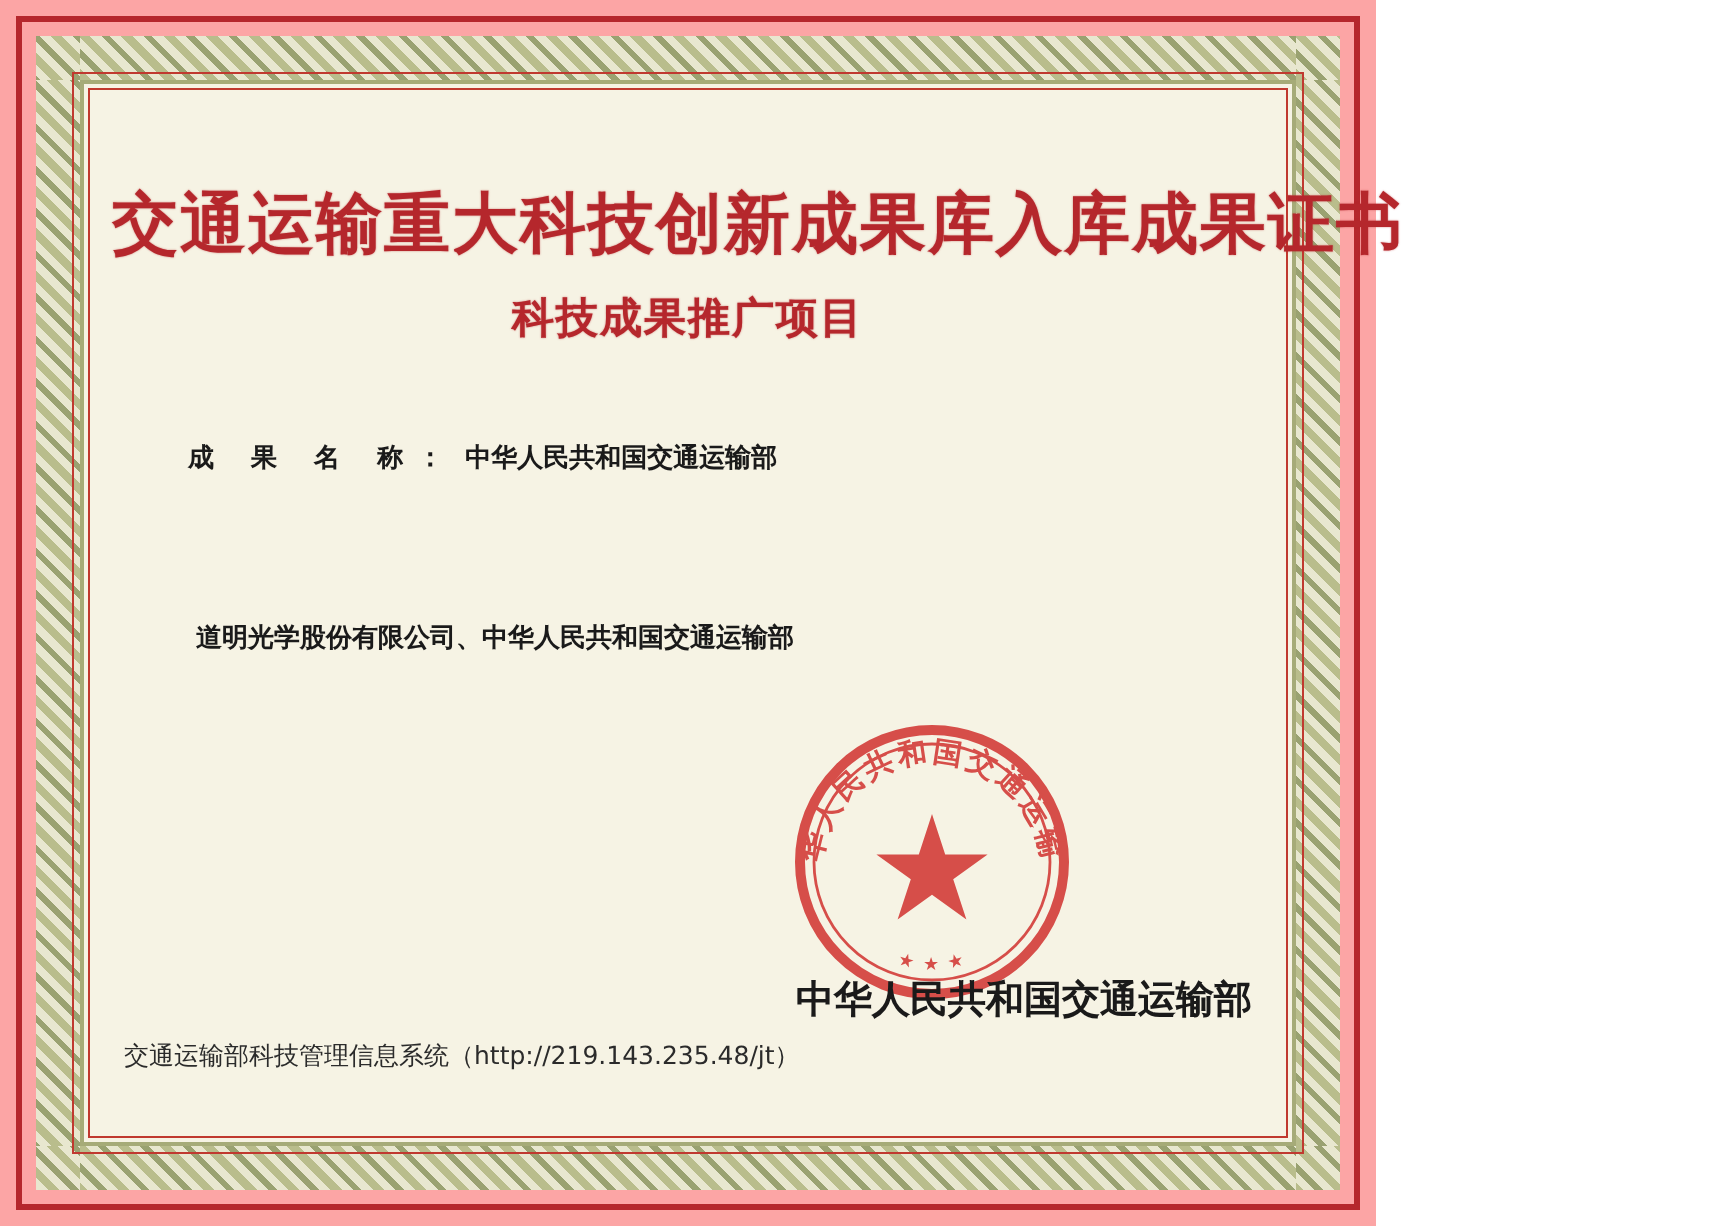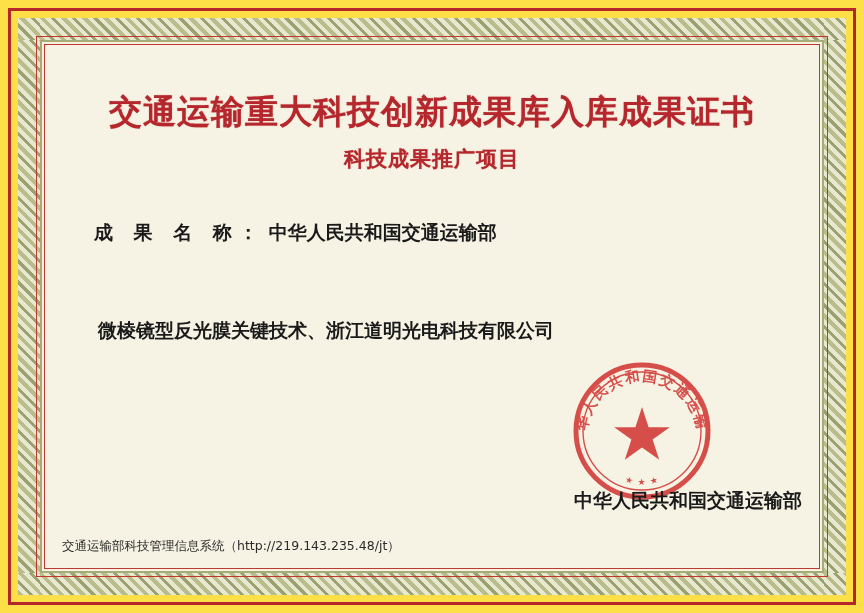--- a/index.html
+++ b/index.html
@@ -9,23 +9,23 @@
   }
   body {
     width: 864px;
     height: 613px;
     overflow: hidden;
     font-family: "Liberation Sans", sans-serif;
   }
 
   #certificate {
     position: relative;
-    width: 864px;
+    width: 688px;
     height: 613px;
-    background: #fde047;
+    background: #fca5a5;
     box-sizing: border-box;
   }
 
   
   .frame-outer {
     position: absolute;
     left: 8px;
     top: 8px;
     right: 8px;
     bottom: 8px;
@@ -110,21 +110,21 @@
   }
 
   .fields {
     margin-top: 36px;
     padding-left: 38px;
   }
   .field-row {
     display: flex;
     align-items: flex-end;
     margin-bottom: 36px;
-    font-size: 19px;
+    font-size: 13px;
     color: #1a1a1a;
     font-family: "DejaVu Sans", "Liberation Sans", sans-serif;
   }
   .field-label {
     font-weight: bold;
     white-space: nowrap;
   }
   .field-label.spaced {
     letter-spacing: 7px;
   }
@@ -165,21 +165,21 @@
     bottom: 52px;
     width: 148px;
     height: 148px;
     pointer-events: none;
   }
   .seal svg { display: block; }
 
   .footer {
     position: absolute;
     left: 6px;
-    bottom: 2px;
+    bottom: 20px;
     font-size: 12.5px;
     color: #2b2b2b;
     font-family: "DejaVu Sans", "Liberation Sans", sans-serif;
     white-space: nowrap;
   }
 </style>
 </head>
 <body>
 
 <div id="certificate">
@@ -203,21 +203,21 @@
 
       <div class="field-row">
         <span class="field-label spaced">成 果 名 称：</span>
         <span class="field-value">中华人民共和国交通运输部</span>
       </div>
 
       <div class="field-row">
       </div>
 
       <div class="field-row">
-        <span class="field-value">微棱镜型反光膜关键技术、浙江道明光电科技有限公司</span>
+        <span class="field-value">道明光学股份有限公司、中华人民共和国交通运输部</span>
       </div>
 
     </div>
 
     <div class="seal">
       <svg width="148" height="148" viewBox="0 0 148 148" xmlns="http://www.w3.org/2000/svg">
         <g opacity="0.82">
           <circle cx="74" cy="74" r="66" fill="none" stroke="#d02a28" stroke-width="5"></circle>
           <circle cx="74" cy="74" r="59" fill="none" stroke="#d02a28" stroke-width="1.4"></circle>
 

